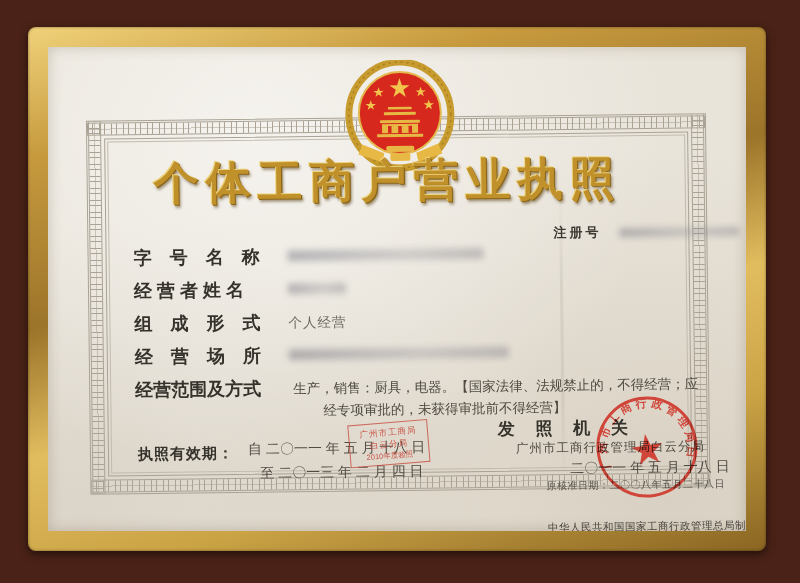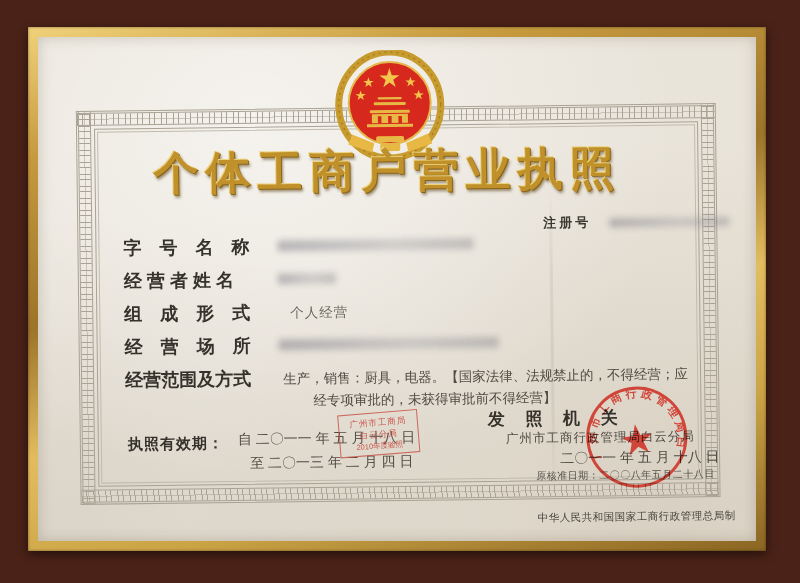--- a/index.html
+++ b/index.html
@@ -12,22 +12,23 @@
     background:
       radial-gradient(ellipse at 15% 10%, rgba(160,90,60,.35), transparent 55%),
       radial-gradient(ellipse at 90% 95%, rgba(0,0,0,.55), transparent 60%),
       linear-gradient(150deg,#6e3b28 0%,#5c2d1f 35%,#4921163 60%,#3a1910 100%),
       #4a2217;
     background-color:#4a2217;
   }
   .gold-trim{
     position:absolute; left:28px; top:27px; right:34px; bottom:32px;
     background:linear-gradient(165deg,#f0d27a 0%,#c79a3e 18%,#9c742a 42%,#e2bd5f 60%,#caa345 78%,#8a6522 100%);
-    padding:10px;
+    padding:20px;
     box-shadow: inset 0 0 3px rgba(0,0,0,.45), 0 3px 9px rgba(0,0,0,.55);
+    border-radius: 8px;
   }
   .paper{
     position:relative; width:100%; height:100%;
     background:
       radial-gradient(ellipse at 30% 18%, rgba(255,255,255,.55), transparent 60%),
       radial-gradient(ellipse at 88% 92%, rgba(130,105,70,.16), transparent 55%),
       radial-gradient(ellipse at 5% 95%, rgba(120,100,75,.12), transparent 45%),
       #e9e4da;
     box-shadow: inset 0 0 14px rgba(90,70,45,.25);
     overflow:hidden;
@@ -74,21 +75,21 @@
               background:linear-gradient(90deg,rgba(95,95,110,.40),rgba(130,130,140,.28) 60%,rgba(110,110,120,.35)); }
   .blob-reg{ left:572px; top:184px; width:120px; height:9px; }
 
   
   .frow{ position:absolute; left:86px; display:flex; align-items:flex-start; }
   .frow .lab{ width:154px; font-size:18px; font-weight:bold; color:#35322c; white-space:nowrap; flex:none; }
   .r1{ top:196px; } .r2{ top:229px; } .r3{ top:262px; } .r4{ top:295px; } .r5{ top:328px; }
   .blob-in{ position:relative; border-radius:2px; filter:blur(3px); margin-top:6px;
             background:linear-gradient(90deg,rgba(95,95,110,.40),rgba(130,130,140,.28) 60%,rgba(110,110,120,.35)); }
   .v-name{ width:196px; height:11px; } .v-oper{ width:58px; height:11px; } .v-prem{ width:220px; height:11px; }
-  .v-form{ font-size:13.5px; color:#6b675e; letter-spacing:1px; padding-top:4px;margin-left:12px; }
+  .v-form{ font-size:13.5px; color:#6b675e; letter-spacing:1px; padding-top:4px; }
   .scope-val{ width:452px; margin-left:4px; font-size:13.5px; color:#4f4b42; line-height:22px; padding-top:2px; }
   .scope-val .l2{ padding-left:30px; }
 
   
   .valid-label{ position:absolute; left:88px; top:395px; font-size:15px; font-weight:bold;
                 letter-spacing:1px; color:#35322c; }
   .valid-from{ position:absolute; left:198px; top:392px; font-size:14px; color:#4f4b43; }
   .valid-to{   position:absolute; left:210px; top:416px; font-size:14px; color:#4f4b43; }
 
   

